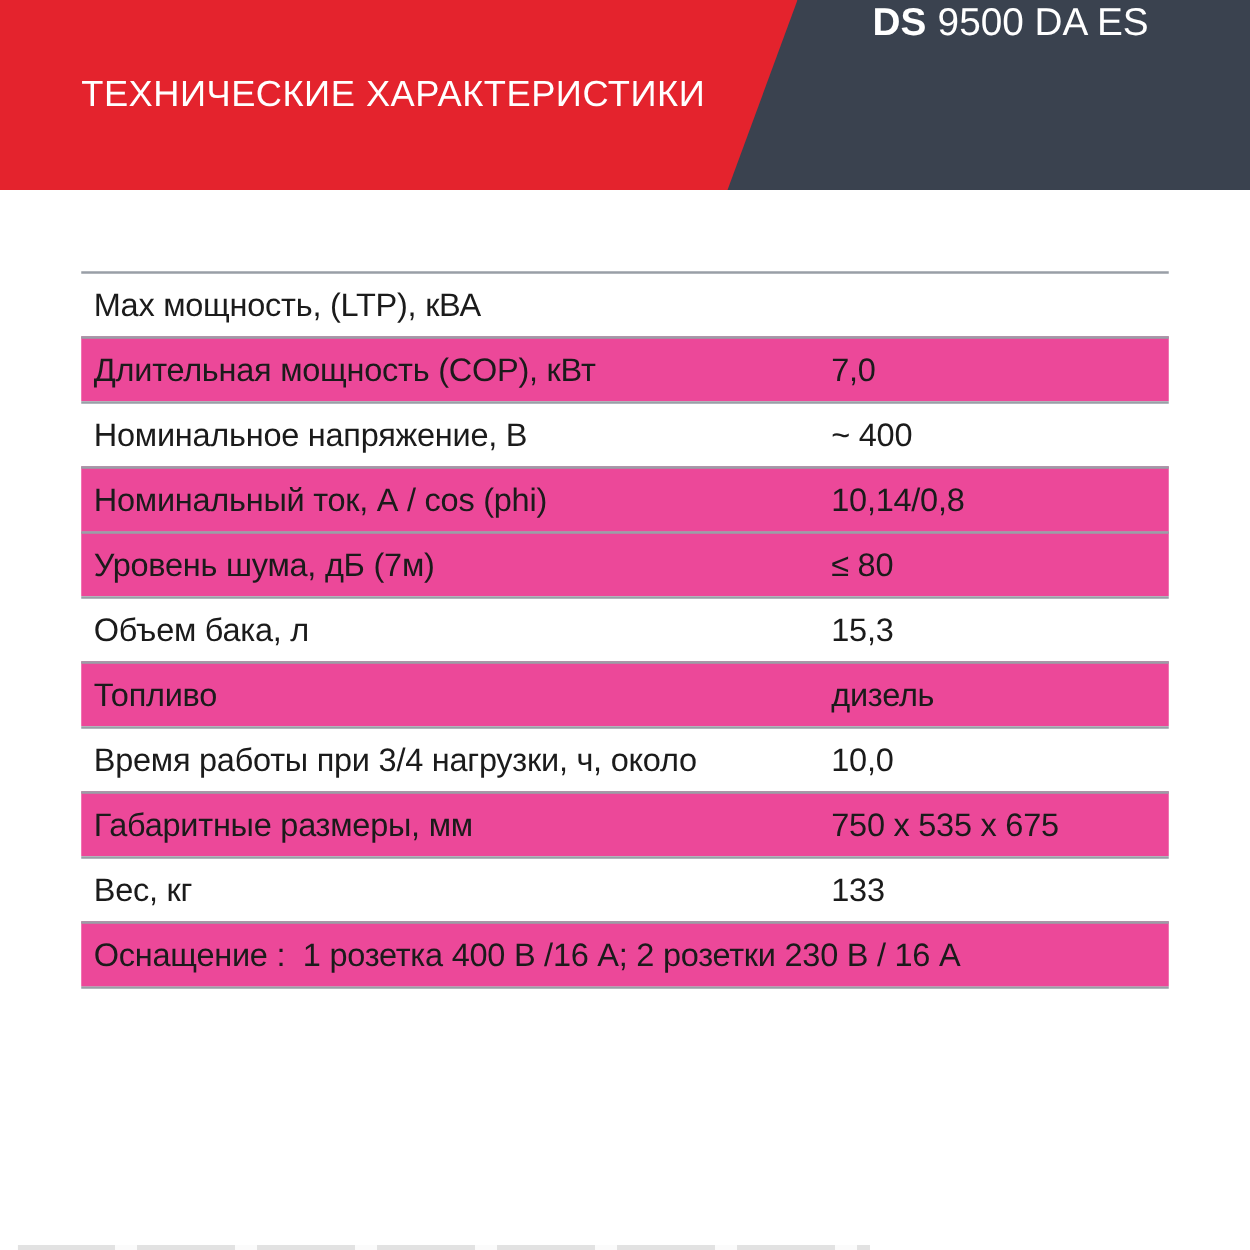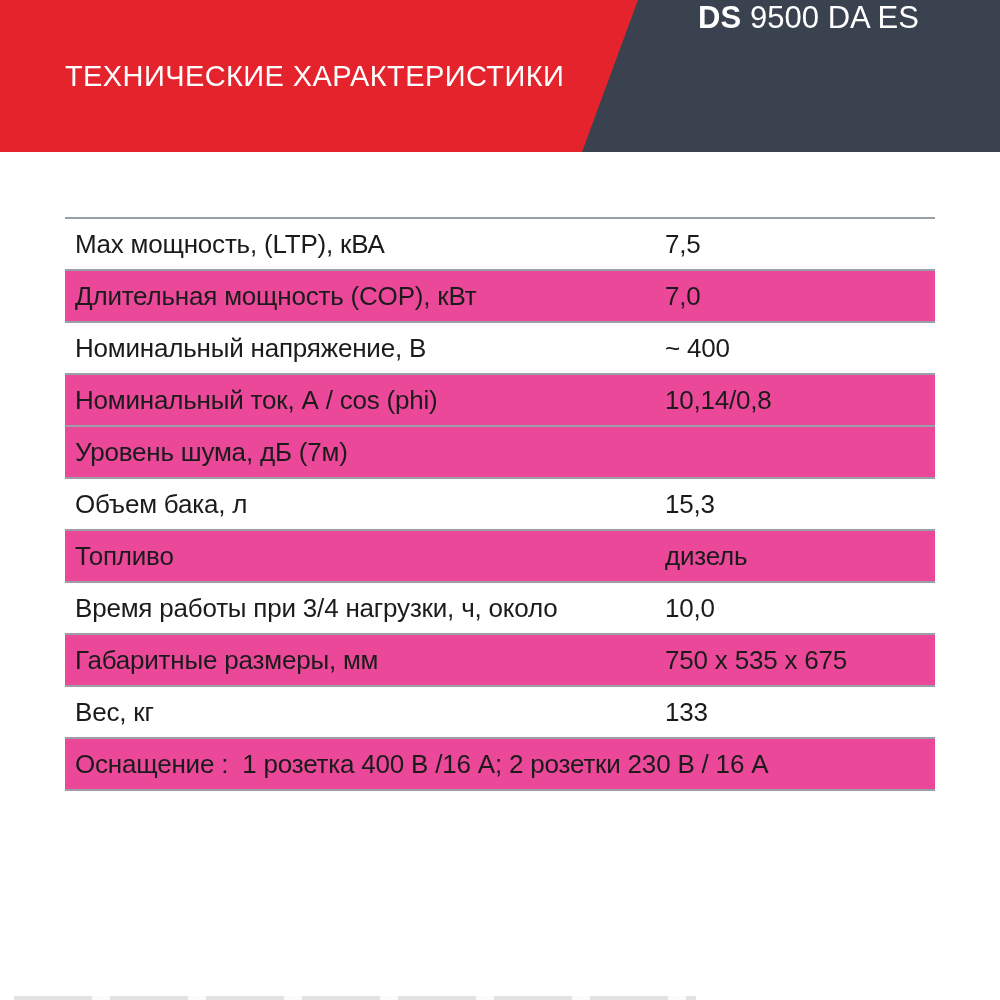--- a/index.html
+++ b/index.html
@@ -56,41 +56,41 @@
     <div class="model">
       <span class="model-bold">DS</span>
       <span>9500 DA ES</span>
     </div>
   </div>
 
   <div class="spec-table">
 
     <div class="row">
       <div class="cell-label">Max мощность, (LTP), кВА</div>
-      <div class="cell-value">7,5</div>
     </div>
 
     <div class="row alt">
       <div class="cell-label">Длительная мощность (COP), кВт</div>
       <div class="cell-value">7,0</div>
     </div>
 
     <div class="row">
-      <div class="cell-label">Номинальный напряжение, В</div>
+      <div class="cell-label">Номинальное напряжение, В</div>
       <div class="cell-value">~ 400</div>
     </div>
 
     <div class="row alt">
       <div class="cell-label">Номинальный ток, А / cos (phi)</div>
       <div class="cell-value">10,14/0,8</div>
     </div>
 
 
     <div class="row alt">
       <div class="cell-label">Уровень шума, дБ (7м)</div>
+      <div class="cell-value">≤ 80</div>
     </div>
 
     <div class="row">
       <div class="cell-label">Объем бака, л</div>
       <div class="cell-value">15,3</div>
     </div>
 
     <div class="row alt">
       <div class="cell-label">Топливо</div>
       <div class="cell-value">дизель</div>

